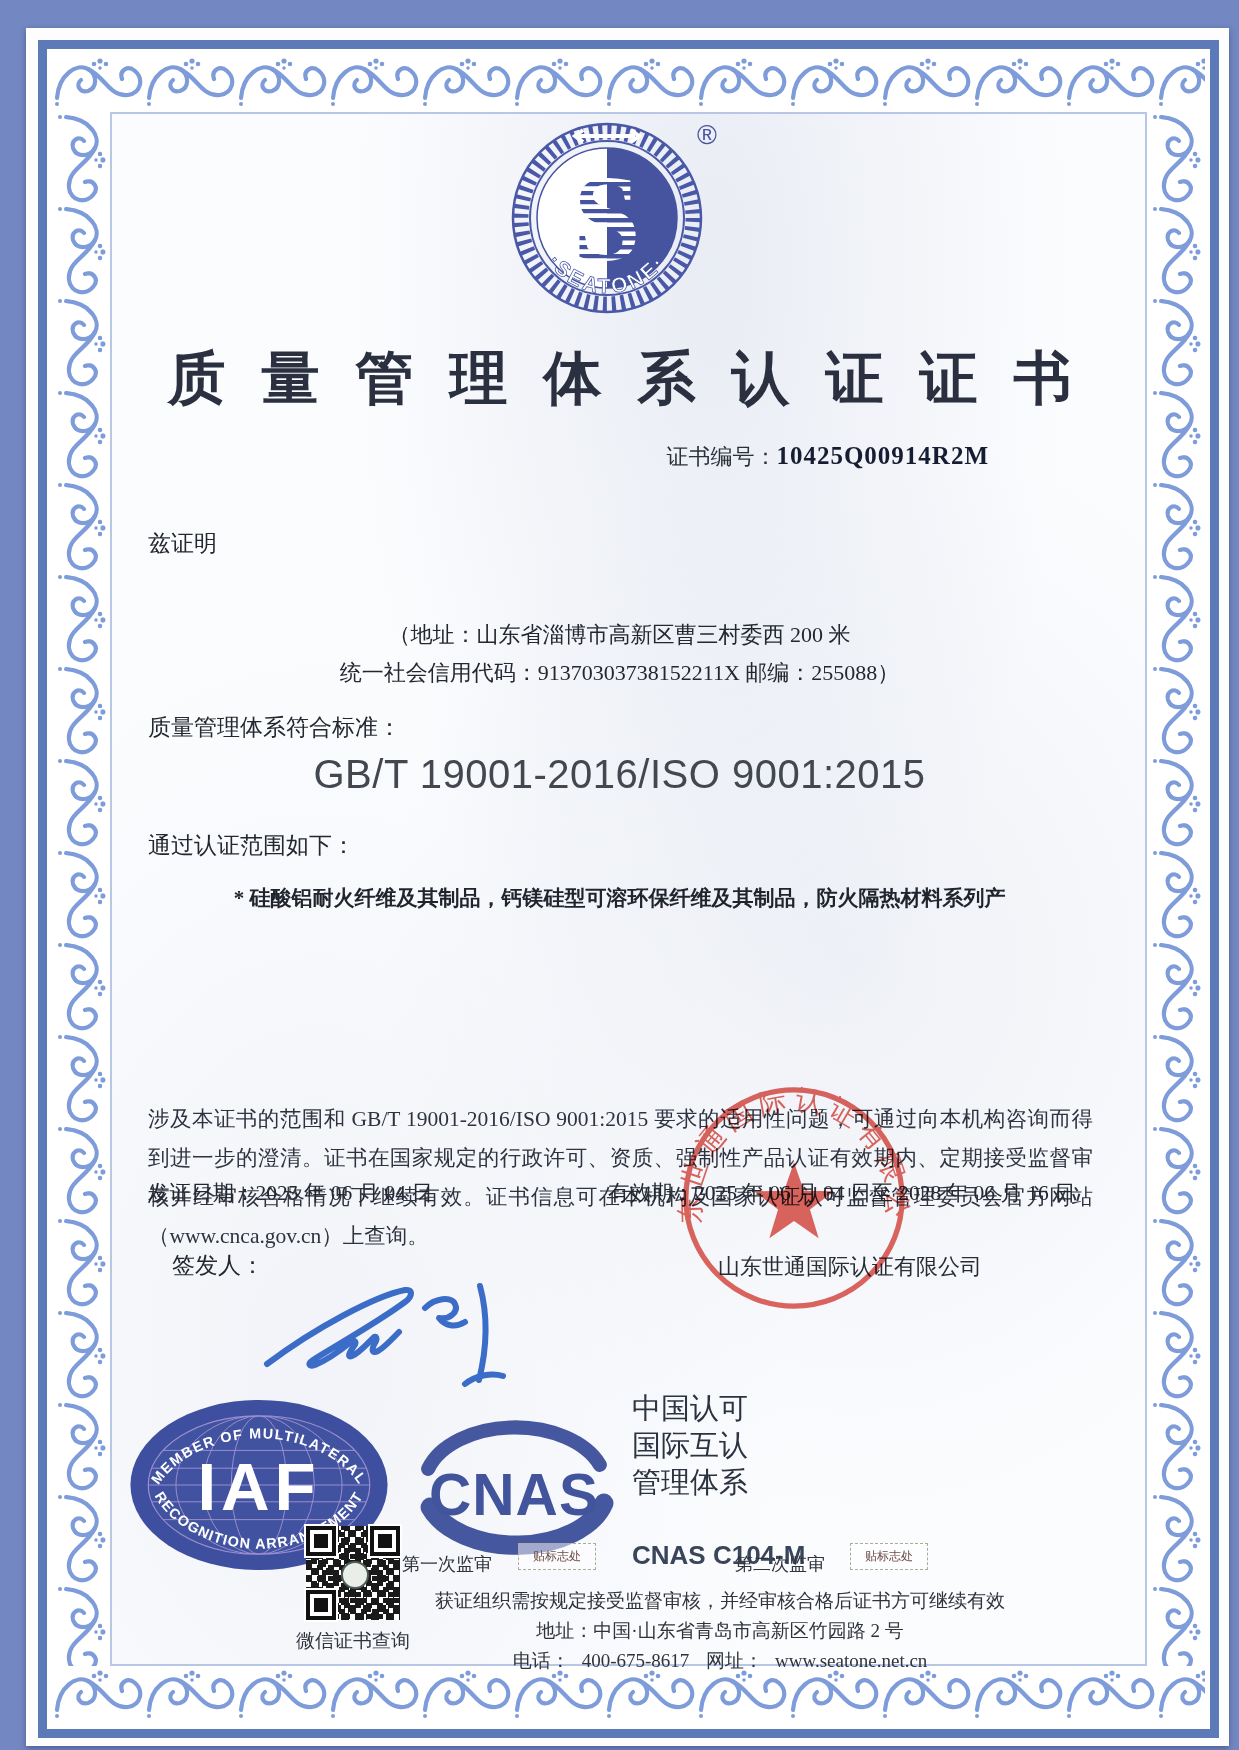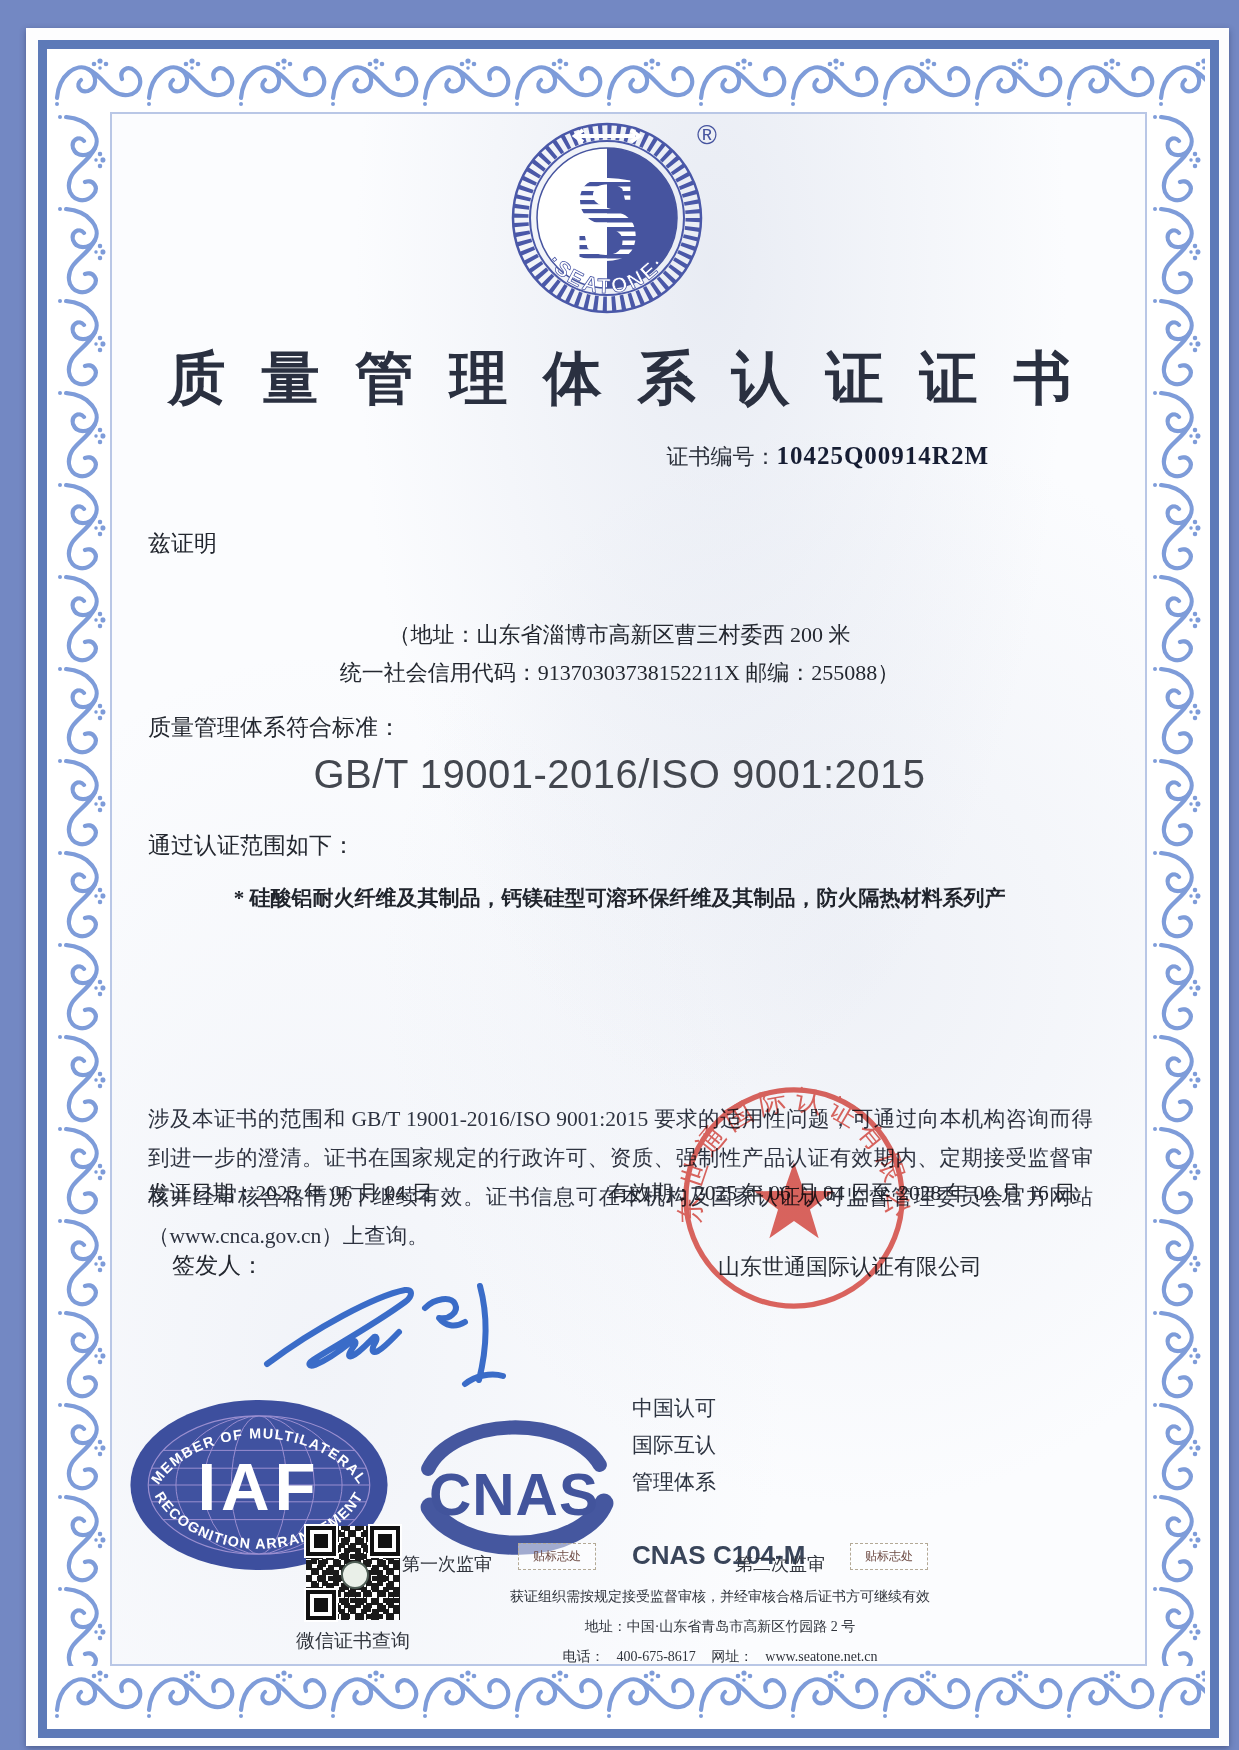--- a/index.html
+++ b/index.html
@@ -35,37 +35,37 @@
   .legal{top:1100px;left:148px;width:945px;font-size:21.5px;line-height:39px;text-align:justify;color:#2e3340;font-family:Liberation Serif, serif;}
   .dates{top:1178px;font-size:21.5px;}
   .issue{left:148px;text-align:right;}
   .valid{left:608px;}
   .signer{top:1250px;left:148px;font-size:23px;margin-left:24px;}
   .issuer{top:1252px;left:718px;font-size:22px;color:#272c35;}
   .seal{left:668px;top:1072px;width:252px;height:252px;opacity:.88;mix-blend-mode:multiply;}
   .sig{left:255px;top:1268px;width:300px;height:130px;}
   .iaf{left:125px;top:1396px;width:268px;height:178px;}
   .cnas{left:408px;top:1404px;width:212px;height:162px;}
-  .accred{left:632px;top:1390px;font-size:21px;line-height:37px;color:#2c3340;}
+  .accred{left:632px;top:1390px;font-size:29px;line-height:37px;color:#2c3340;}
   .mansys{left:632px;top:1506px;font-family:"Liberation Sans",sans-serif;font-weight:700;font-size:26px;color:#39455a;}
   .cnascode{left:632px;top:1540px;font-family:"Liberation Sans",sans-serif;font-weight:700;font-size:26px;color:#39455a;}
   .qr{left:306px;top:1526px;width:94px;height:94px;background:
       repeating-conic-gradient(#1a1a1a 0% 25%, rgba(255,255,255,0) 0% 50%) 0px 0px/11px 11px,
       repeating-conic-gradient(#1a1a1a 0% 25%, #ffffff 0% 50%) 5px 4px/15px 15px;}
   .qf{position:absolute;width:22px;height:22px;border:4px solid #111;background:#fff;outline:2px solid #fff;}
   .qf::after{content:"";position:absolute;inset:4px;background:#111;}
   .qf.tl{left:0;top:0}.qf.tr{right:0;top:0}.qf.bl{left:0;bottom:0}
   .qc{position:absolute;left:35px;top:35px;width:24px;height:24px;border-radius:50%;
       background:#e9efe8;border:2px solid #4e5d55;}
   .wechat{left:280px;top:1628px;width:146px;text-align:center;font-size:19px;color:#30343c;}
   .audit{font-size:18px;color:#30343c;}
   .a1{left:402px;top:1552px;}.a2{left:735px;top:1552px;}
   .sticker{font-size:12px;color:#6d4b44;border:1px dashed #b3a996;padding:4px 14px;background:rgba(255,255,255,.5);}
   .s1{left:518px;top:1543px;}.s2{left:850px;top:1543px;}
-  .bline{left:390px;width:660px;text-align:center;font-size:14px;color:#2f333b;}
+  .bline{left:390px;width:660px;text-align:center;font-size:19px;color:#2f333b;}
   .b1{top:1588px;}.b2{top:1618px;}.b3{top:1648px;}
   .b3 span{margin:0 6px;}
   .logo-wrap{left:497px;top:110px;width:230px;height:215px;}
   .reg{position:absolute;left:200px;top:10px;font-size:27px;color:#46549f;font-family:"Liberation Sans",sans-serif;}
 </style>
 </head>
 <body>
 
 <div class="page">
   <div class="mat"></div>

